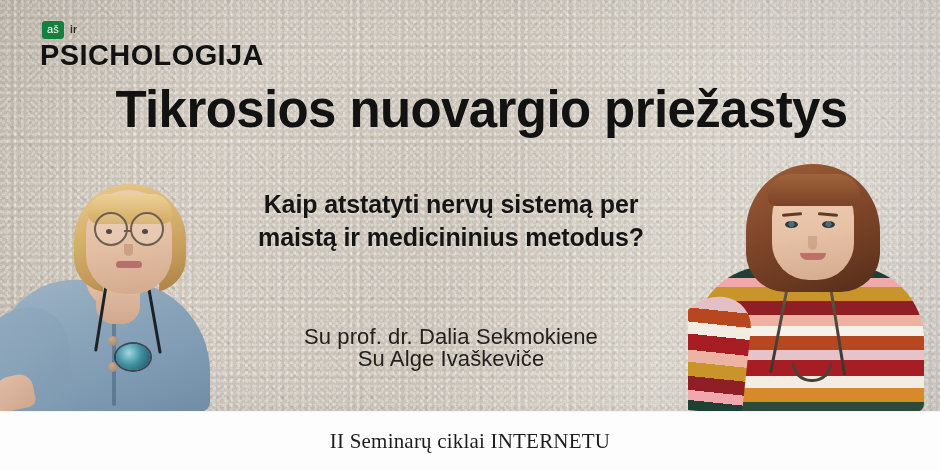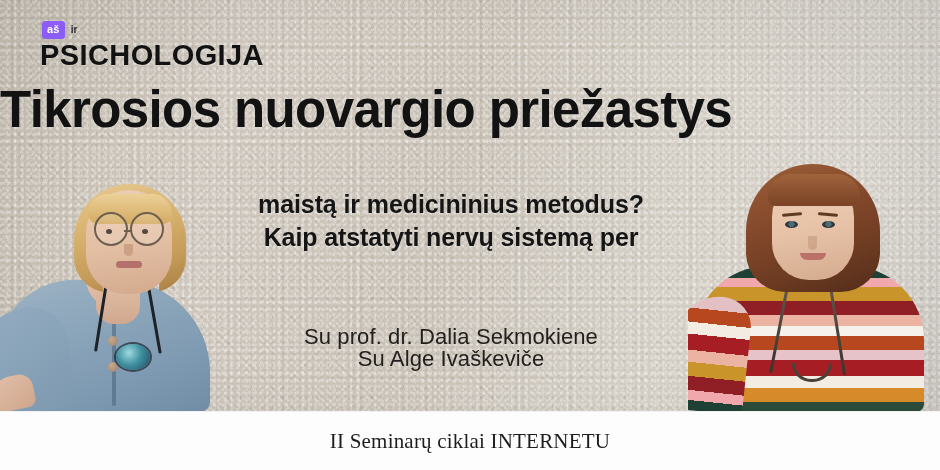--- a/index.html
+++ b/index.html
@@ -36,37 +36,38 @@
   }
   .bg-vig{
     position:absolute;inset:0;
     background:radial-gradient(ellipse 78% 72% at 50% 46%, rgba(0,0,0,0) 52%, rgba(0,0,0,.085) 100%);
   }
 
   
   .logo{position:absolute;left:40px;top:21px;}
   .logo-top{display:flex;align-items:center;gap:6px;height:17px;margin-left:2px;}
   .logo-badge{
-    background:#8b5cf6;color:#fff;border-radius:3px;
-    font-size:11px;font-weight:700;line-height:1;
+    background:#15803d;color:#fff;border-radius:3px;
+    font-size:11px;font-weight:400;line-height:1;
     padding:3px 5px 4px 5px;letter-spacing:.2px;
   }
   .logo-ir{font-size:10px;font-weight:700;color:#2d2b33;letter-spacing:.2px;}
   .logo-word{
     font-size:29px;font-weight:700;color:#121212;letter-spacing:.4px;
     line-height:1;margin-top:3px;
     text-shadow:0 1px 1px rgba(255,255,255,.25);
   }
 
   
   .title{
-    position:absolute;left:0;right:0;top:84px;text-align:left;
+    position:absolute;left:0;right:0;top:84px;text-align:center;
     font-size:51px;font-weight:700;color:#121212;
     letter-spacing:-.6px;line-height:1;
     text-shadow:0 1px 2px rgba(255,255,255,.22);
+    padding-left:23px;
   }
 
   
   .subtitle{
     position:absolute;left:206px;width:490px;top:188px;text-align:center;
     font-size:25px;font-weight:700;color:#151515;line-height:1.32;
     letter-spacing:-.1px;
     text-shadow:0 1px 2px rgba(255,255,255,.3);
   }
 
@@ -245,22 +246,22 @@
     <div class="logo-top">
       <span class="logo-badge">aš</span>
       <span class="logo-ir">ir</span>
     </div>
     <div class="logo-word">PSICHOLOGIJA</div>
   </div>
 
   <div class="title">Tikrosios nuovargio priežastys</div>
 
   <div class="subtitle">
+    <div>Kaip atstatyti nervų sistemą per</div>
     <div>maistą ir medicininius metodus?</div>
-    <div>Kaip atstatyti nervų sistemą per</div>
   </div>
 
   <div class="speakers">
     <div class="speaker s2">Su prof. dr. Dalia Sekmokiene</div>
     <div class="speaker s1">Su Alge Ivaškeviče</div>
   </div>
 
   <div class="photo-left">
     <div class="pl-torso"></div>
     <div class="pl-arm"></div>

